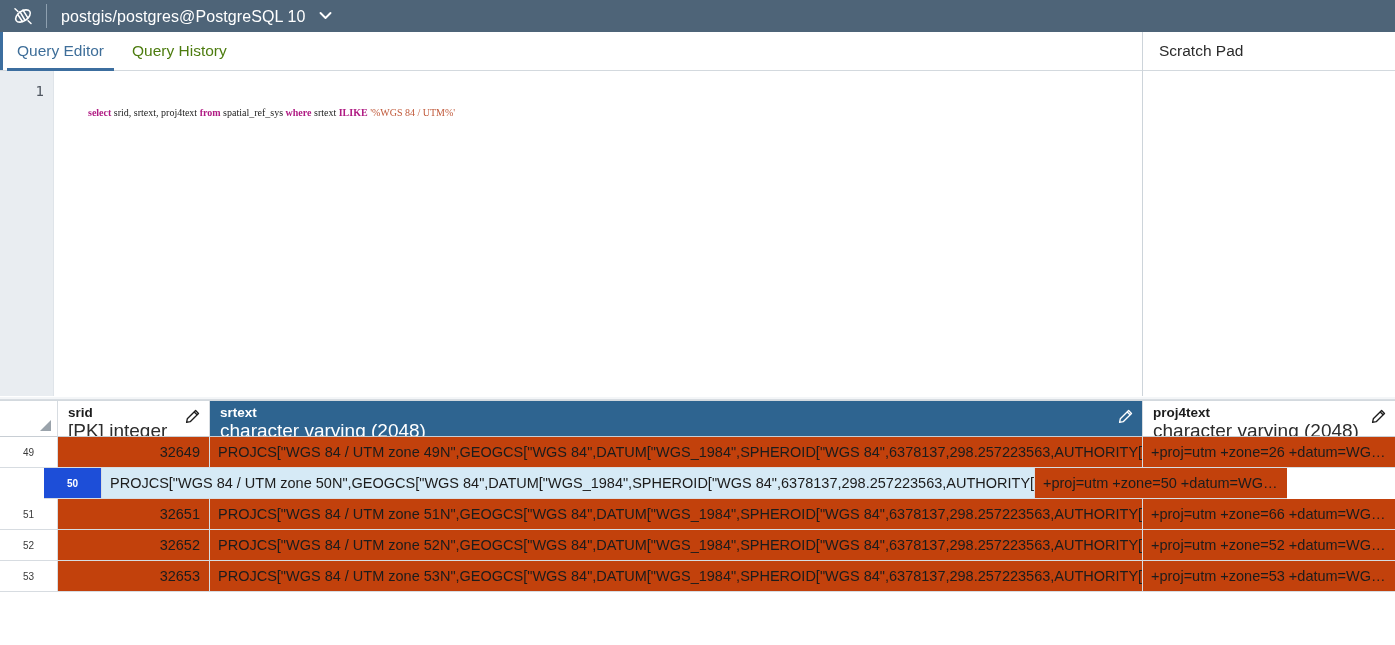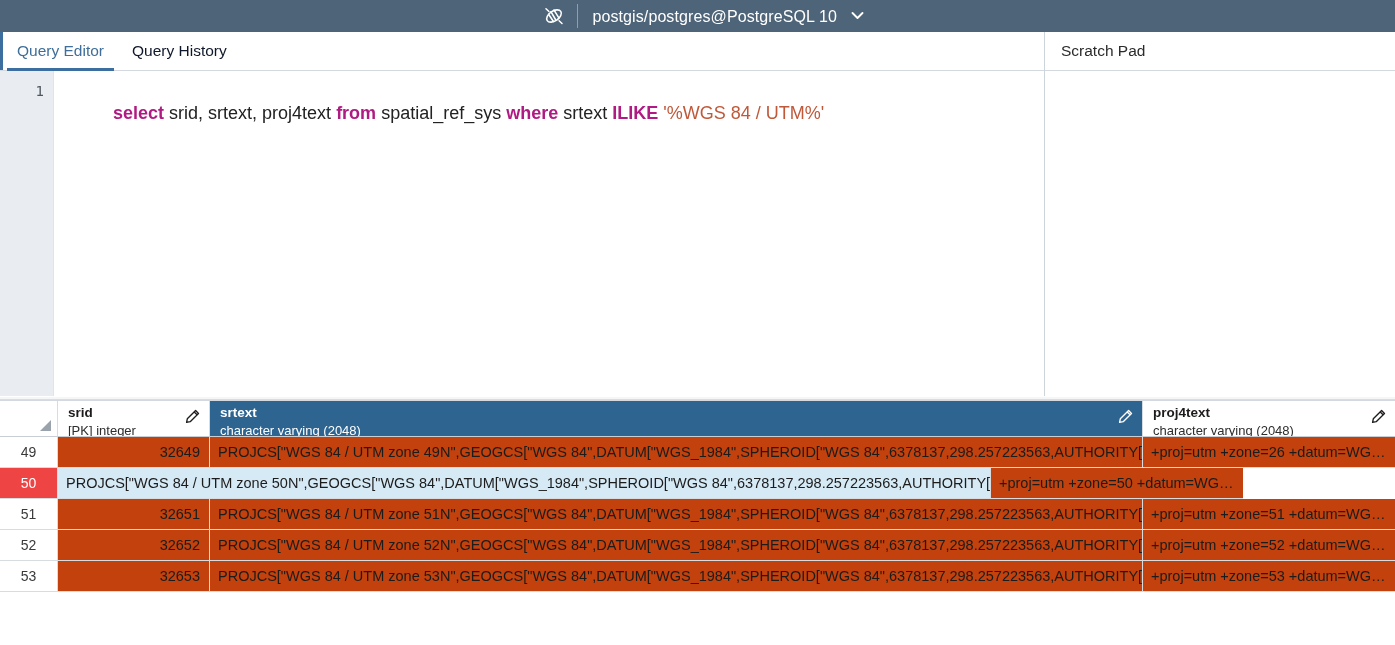--- a/index.html
+++ b/index.html
@@ -11,21 +11,20 @@
     -webkit-font-smoothing: antialiased;
   }
 
   
   #titlebar {
     height: 32px;
     background: #4e6478;
     display: flex;
     align-items: center;
     color: #ffffff;
-    justify-content: center;
   }
   #titlebar .conn-icon-wrap {
     width: 46px; height: 32px;
     display: flex; align-items: center; justify-content: center;
   }
   #titlebar .divider {
     width: 1px; height: 24px;
     background: #8ea0b0;
   }
   #titlebar .conn-label {
@@ -41,21 +40,21 @@
   }
 
   
   #upper {
     position: relative;
     height: 364px;      
     display: flex;
     background: #ffffff;
   }
   #editor-side {
-    width: 1045px;
+    width: 1143px;
     height: 100%;
     display: flex;
     flex-direction: column;
     border-right: 1px solid #cdd4da;
   }
   #scratch-side {
     flex: 1 1 auto;
     height: 100%;
     display: flex;
     flex-direction: column;
@@ -73,21 +72,21 @@
   }
   .tabstrip .edge {
     width: 3px;
     background: #3c6e9f;
   }
   .tab {
     display: flex;
     align-items: center;
     padding: 0 14px;
     font-size: 15.5px;
-    color: #0f172a;
+    color: #4d7c0f;
     cursor: pointer;
     position: relative;
     white-space: nowrap;
   }
   .tab.active {
     color: #3e6e99;
   }
   .tab.active::after {
     content: "";
     position: absolute;
@@ -120,22 +119,22 @@
     padding-right: 9px;
     line-height: 22px;
   }
   #code-lines {
     flex: 1 1 auto;
     padding-top: 9px;
     padding-left: 9px;
     overflow: hidden;
   }
   #code-lines .codeline {
-    font-family: Liberation Sans, sans-serif;
-    font-size: 18px;
+    font-family: Liberation Serif, serif;
+    font-size: 10px;
     line-height: 22px;
     color: #222222;
     white-space: pre;
   }
   .tok-kw   { color: #b01b83; font-weight: bold; }
   .tok-str  { color: #c0593a; }
   .tok-id   { color: #222222; }
 
   #scratch-body {
     flex: 1 1 auto;
@@ -204,21 +203,21 @@
     border-bottom: 1px solid #c8ced4;
   }
   .hdr-cell.selected { background: #2e6490; }
   .hdr-name {
     font-size: 13.5px;
     font-weight: bold;
     color: #1c1c1c;
     line-height: 17px;
   }
   .hdr-type {
-    font-size: 13px;
+    font-size: 19px;
     color: #2d2d2d;
     line-height: 19px;
   }
   .hdr-cell.selected .hdr-name,
   .hdr-cell.selected .hdr-type { color: #ffffff; }
   .hdr-pencil {
     position: absolute;
     right: 9px;
     top: 50%;
     transform: translateY(-50%);
@@ -233,29 +232,30 @@
   .hdr-corner {
     justify-content: flex-end;
     align-items: flex-end;
     padding: 0 6px 0 0;
     flex-direction: row;
   }
 
   
   .rownum {
     justify-content: center;
-    font-size: 14px;
+    font-size: 10px;
     color: #3a3a3a;
     background: #ffffff;
     text-align: center;
   }
   .rownum.selected {
-    background: #ef4444;
+    background: #1d4ed8;
     color: #ffffff;
-    font-weight: normal;
+    font-weight: bold;
+    margin-left: 44px;
   }
   .num-cell {
     justify-content: flex-end;
     padding-right: 9px;
     font-size: 14.5px;
     color: #1c1c1c;
   }
   .txt-cell {
     justify-content: flex-start;
     padding-left: 8px;
@@ -384,21 +384,21 @@
     <div class="grid-row data-row">
       <div class="cell rownum selected c-rownum">50</div>
       <div class="cell txt-cell hl c-srtext">PROJCS["WGS 84 / UTM zone 50N",GEOGCS["WGS 84",DATUM["WGS_1984",SPHEROID["WGS 84",6378137,298.257223563,AUTHORITY["…</div>
       <div class="cell txt-cell c-proj">+proj=utm +zone=50 +datum=WG…</div>
     </div>
 
     <div class="grid-row data-row">
       <div class="cell rownum c-rownum">51</div>
       <div class="cell num-cell c-srid">32651</div>
       <div class="cell txt-cell c-srtext">PROJCS["WGS 84 / UTM zone 51N",GEOGCS["WGS 84",DATUM["WGS_1984",SPHEROID["WGS 84",6378137,298.257223563,AUTHORITY["…</div>
-      <div class="cell txt-cell c-proj">+proj=utm +zone=51 +datum=WG…</div>
+      <div class="cell txt-cell c-proj">+proj=utm +zone=66 +datum=WG…</div>
     </div>
 
     <div class="grid-row data-row">
       <div class="cell rownum c-rownum">52</div>
       <div class="cell num-cell c-srid">32652</div>
       <div class="cell txt-cell c-srtext">PROJCS["WGS 84 / UTM zone 52N",GEOGCS["WGS 84",DATUM["WGS_1984",SPHEROID["WGS 84",6378137,298.257223563,AUTHORITY["…</div>
       <div class="cell txt-cell c-proj">+proj=utm +zone=52 +datum=WG…</div>
     </div>
 
     <div class="grid-row data-row">

